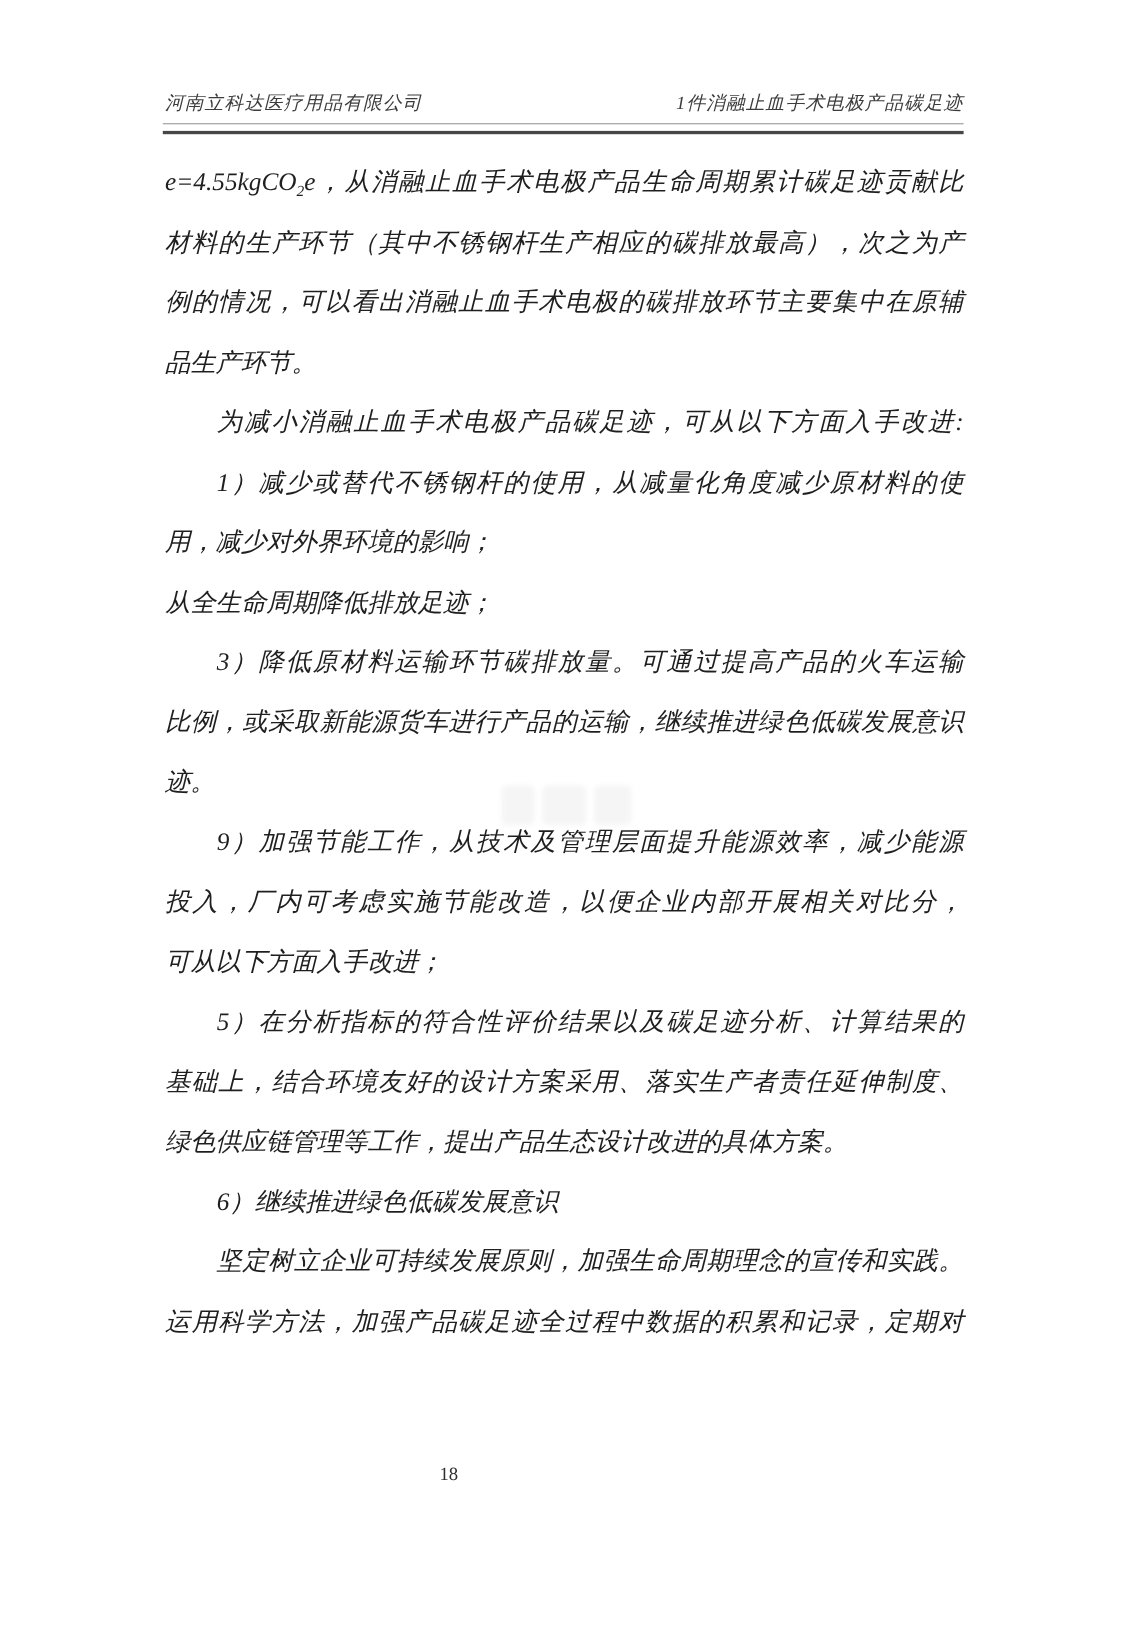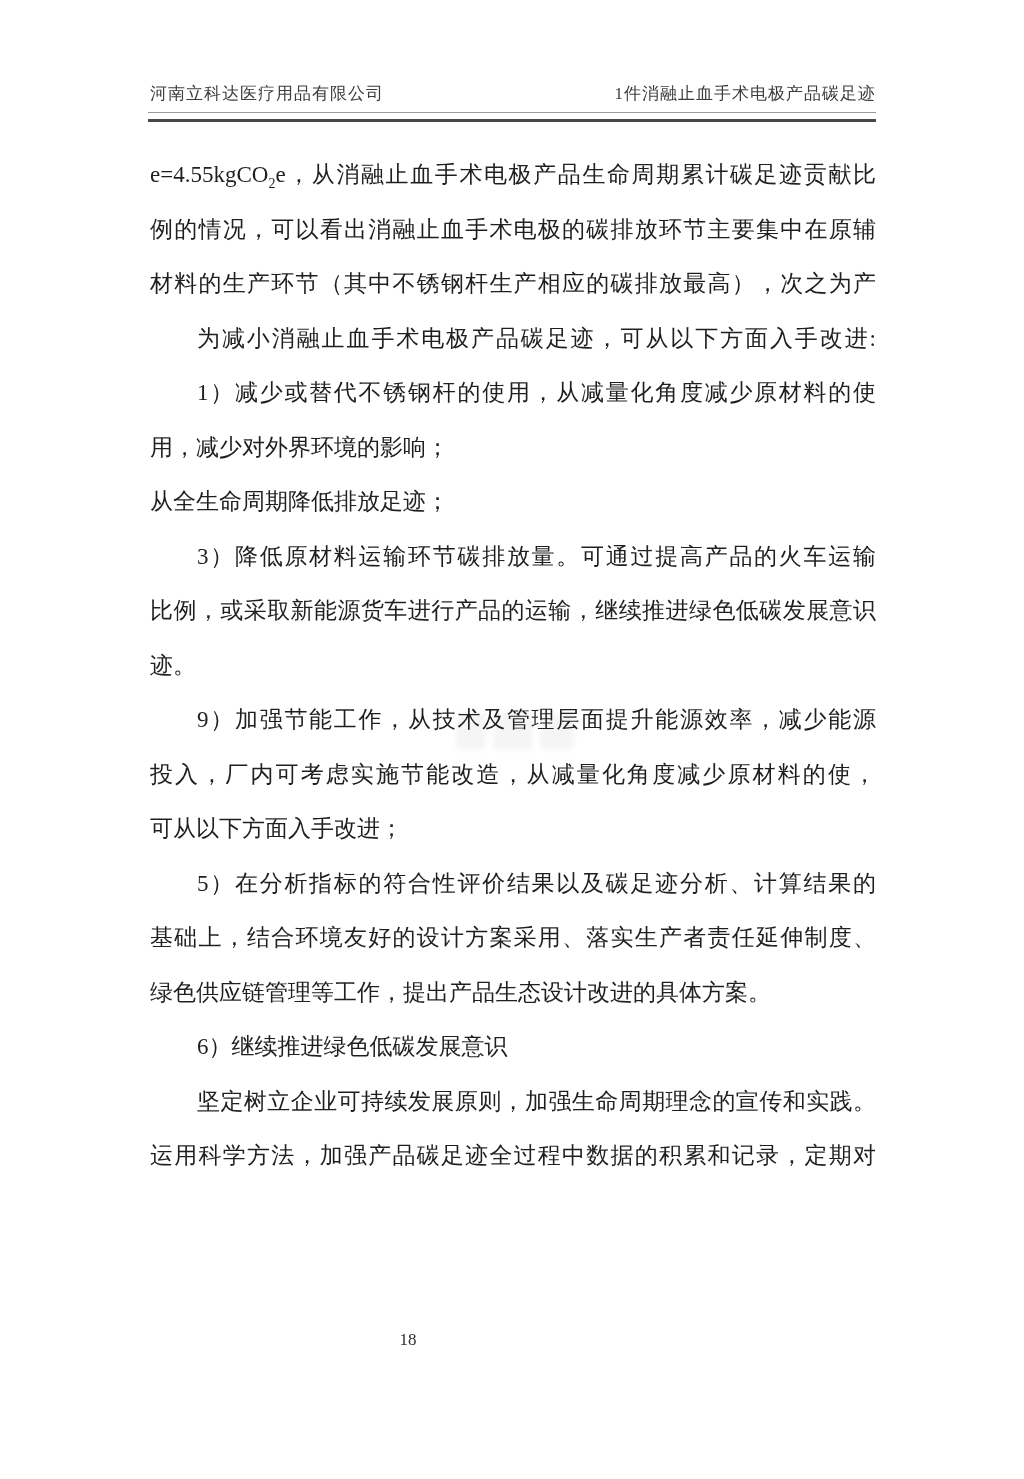--- a/index.html
+++ b/index.html
@@ -12,38 +12,40 @@
   }
   .page { position: absolute; inset: 0; }
 
   
   .header {
     position: absolute;
     left: 150px; top: 82px; width: 726px;
     display: flex; justify-content: space-between;
     font-size: 17px; color: #3c3c3c;
     letter-spacing: 1px;
+    font-style: italic;
   }
   .rule-thin {
     position: absolute; left: 148px; top: 112px;
     width: 728px; height: 1px; background: #9a9a9a;
   }
   .rule-thick {
     position: absolute; left: 148px; top: 119px;
     width: 728px; height: 3px; background: #474747;
   }
 
   
   .doc-body {
     position: absolute; left: 150px; top: 139px; width: 726px;
     font-size: 23px; color: #1f1f1f;
   }
   .line {
-    height: 54.5px; line-height: 72px;
+    height: 54.5px; line-height: 53px;
     white-space: nowrap;
+    font-style: italic;
   }
   .just {
     white-space: normal;
     text-align: justify;
     text-align-last: justify;
   }
   .ind { text-indent: 47px; }
   sub { font-size: 14px; }
 
   
@@ -80,31 +82,32 @@
   <div class="rule-thick"></div>
 
   <div class="wm">
       <i></i>
       <i></i>
       <i></i>
     </div>
 
   <div class="doc-body">
     <div class="line just"><span>e=4.55kgCO</span><sub>2</sub><span>e，从消融止血手术电极产品生命周期累计碳足迹贡献比</span></div>
+    <div class="line just">材料的生产环节（其中不锈钢杆生产相应的碳排放最高），次之为产</div>
     <div class="line just">例的情况，可以看出消融止血手术电极的碳排放环节主要集中在原辅</div>
-    <div class="line just">材料的生产环节（其中不锈钢杆生产相应的碳排放最高），次之为产</div>
+    <div class="line">品生产环节。</div>
     <div class="line just ind">为减小消融止血手术电极产品碳足迹，可从以下方面入手改进:</div>
     <div class="line just ind">1）减少或替代不锈钢杆的使用，从减量化角度减少原材料的使</div>
     <div class="line">用，减少对外界环境的影响；</div>
     <div class="line">从全生命周期降低排放足迹；</div>
     <div class="line just ind">3）降低原材料运输环节碳排放量。可通过提高产品的火车运输</div>
     <div class="line just">比例，或采取新能源货车进行产品的运输，继续推进绿色低碳发展意识</div>
     <div class="line">迹。</div>
     <div class="line just ind">9）加强节能工作，从技术及管理层面提升能源效率，减少能源</div>
-    <div class="line just">投入，厂内可考虑实施节能改造，从减量化角度减少原材料的使，</div>
+    <div class="line just">投入，厂内可考虑实施节能改造，以便企业内部开展相关对比分，</div>
     <div class="line">可从以下方面入手改进；</div>
     <div class="line just ind">5）在分析指标的符合性评价结果以及碳足迹分析、计算结果的</div>
     <div class="line just">基础上，结合环境友好的设计方案采用、落实生产者责任延伸制度、</div>
     <div class="line">绿色供应链管理等工作，提出产品生态设计改进的具体方案。</div>
     <div class="line ind">6）继续推进绿色低碳发展意识</div>
     <div class="line just ind">坚定树立企业可持续发展原则，加强生命周期理念的宣传和实践。</div>
     <div class="line just">运用科学方法，加强产品碳足迹全过程中数据的积累和记录，定期对</div>
   </div>
 
   <div class="footer">

